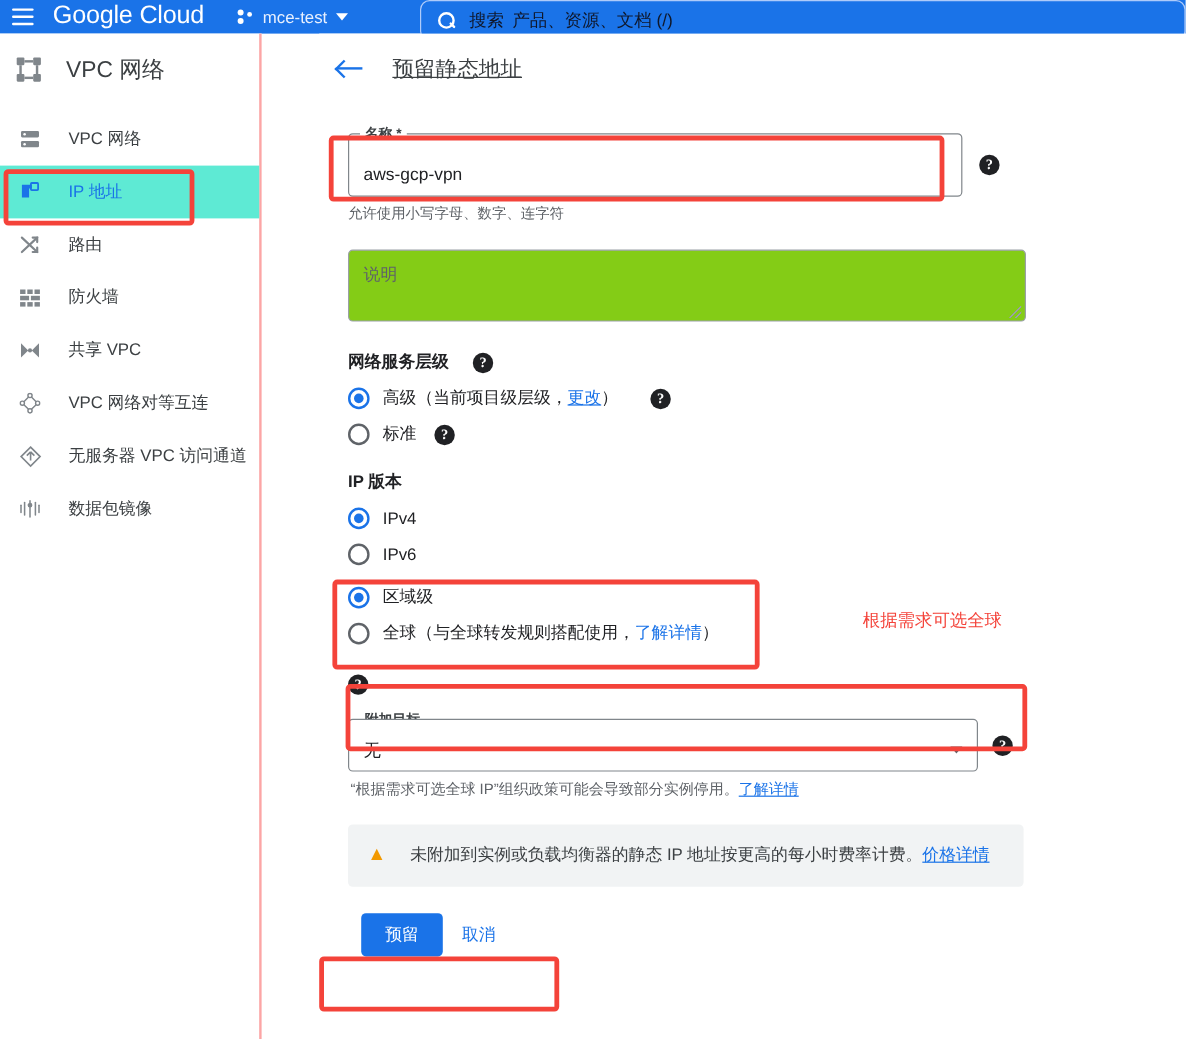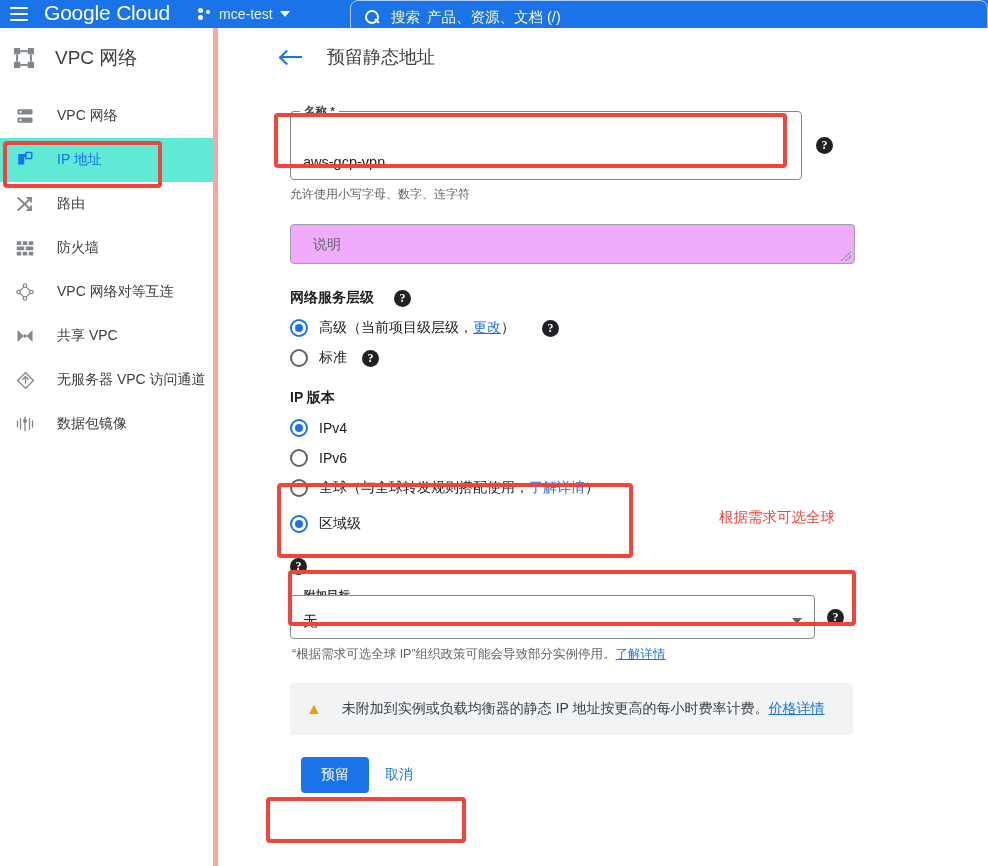--- a/index.html
+++ b/index.html
@@ -49,27 +49,27 @@
   .search-ico { width: 15px; height: 15px; position: relative; flex: none; }
   .search-ico::before {
     content: ""; position: absolute; left: 0; top: 0;
     width: 10px; height: 10px; border: 2px solid #fff; border-radius: 50%;
   }
   .search-ico::after {
     content: ""; position: absolute; left: 9px; top: 10px;
     width: 6px; height: 2px; background: #fff; transform: rotate(45deg);
     border-radius: 1px;
   }
-  .search-ph { color: #fef9c3; font-size: 14.5px; white-space: nowrap; }
+  .search-ph { color: #0f172a; font-size: 14.5px; white-space: nowrap; }
   .search-ph .lbl { margin-right: 7px; }
 
   
   .sidebar {
     position: absolute; top: 28px; left: 0; width: 218px; height: 838px;
-    background: #fff; border-right: 5px solid #fca5a5;
+    background: #fff; border-right: 2px solid #fca5a5;
   }
   .product-head {
     display: flex; align-items: center; height: 60px; padding-left: 13px; gap: 20px;
   }
   .product-title { font-size: 19px; color: #3c4043; }
   .nav-list { margin-top: 6px; }
   .nav-item {
     display: flex; align-items: center; height: 44px;
     padding-left: 14px; gap: 21px; cursor: pointer;
     font-size: 14px; color: #3c4043;
@@ -81,48 +81,48 @@
   .main { position: absolute; top: 28px; left: 266px; width: 722px; height: 838px; background: #fff; }
   .page-head { display: flex; align-items: center; gap: 24px; height: 58px; padding-left: 15px; }
   .back-arrow { width: 22px; height: 18px; position: relative; cursor: pointer; flex: none; }
   .back-arrow::before {
     content: ""; position: absolute; left: 0; top: 8px; width: 21px; height: 2px; background: #1a73e8;
   }
   .back-arrow::after {
     content: ""; position: absolute; left: 0px; top: 4px; width: 9px; height: 9px;
     border-left: 2px solid #1a73e8; border-bottom: 2px solid #1a73e8; transform: rotate(45deg);
   }
-  .page-title { font-size: 18px; color: #3c4043; }
+  .page-title { font-size: 18px; color: #3c4043; text-decoration: underline; }
 
   .form { position: relative; padding-left: 24px; padding-right: 20px; }
 
   
   .field { position: relative; margin-top: 0px; }
   .outline-box {
-    border: 1px solid #80868b; border-radius: 4px; height: 69px;
+    border: 1px solid #80868b; border-radius: 4px; height: 53px;
     display: flex; align-items: flex-end; padding: 0 12px 9px 12px;
     background: #fff;
   }
   .float-label {
     position: absolute; top: -7px; left: 10px; background: #fff;
     padding: 0 4px; font-size: 11.5px; color: #3c4043; font-weight: bold;
   }
   .field-value { font-size: 14.5px; color: #202124; }
   .help-dot {
     width: 17px; height: 17px; border-radius: 50%; background: #202124; color: #fff;
     font-size: 12px; font-weight: bold; display: inline-flex;
     align-items: center; justify-content: center; cursor: pointer; flex: none;
     font-family: "Liberation Serif", serif;
   }
   .hint { font-size: 12px; color: #5f6368; margin-top: 6px; }
 
   .textarea-box {
-    border: 1px solid #9aa0a6; border-radius: 4px; height: 40px;
-    padding: 11px 22px; font-size: 14px; color: #5f6368; position: relative;
-    background: #f0abfc;
+    border: 1px solid #9aa0a6; border-radius: 4px; height: 60px;
+    padding: 11px 12px; font-size: 14px; color: #5f6368; position: relative;
+    background: #84cc16;
   }
   .resize-grip {
     position: absolute; right: 3px; bottom: 2px; width: 10px; height: 10px;
     background:
       linear-gradient(135deg, transparent 45%, #9aa0a6 45%, #9aa0a6 55%, transparent 55%),
       linear-gradient(135deg, transparent 70%, #9aa0a6 70%, #9aa0a6 80%, transparent 80%);
   }
 
   .section-title {
     font-size: 14px; font-weight: bold; color: #202124;
@@ -275,40 +275,40 @@
           <rect x="1" y="17" width="6" height="5"></rect>
             <rect x="9" y="17" width="6" height="5"></rect>
             <rect x="17" y="17" width="6" height="5"></rect>
         </svg>
       </span>
       <span>防火墙</span>
     </div>
 
     <div class="nav-item">
       <span class="nav-ico">
+        <svg width="18" height="18" viewBox="0 0 24 24" fill="#80868b">
+          <path d="M2 4 L10 12 L2 20 Z"></path>
+            <path d="M22 4 L14 12 L22 20 Z"></path>
+          <circle cx="12" cy="12" r="2.3"></circle>
+        </svg>
+      </span>
+      <span>共享 VPC</span>
+    </div>
+
+    <div class="nav-item">
+      <span class="nav-ico">
         <svg width="18" height="18" viewBox="0 0 24 24" fill="none" stroke="#80868b" stroke-width="1.6">
           <circle cx="12" cy="3.5" r="2.3"></circle>
             <circle cx="12" cy="20.5" r="2.3"></circle>
           <circle cx="3.5" cy="12" r="2.3"></circle>
             <circle cx="20.5" cy="12" r="2.3"></circle>
           <path d="M10.4 5.2 L5.2 10.4M13.6 5.2 L18.8 10.4M5.2 13.6 L10.4 18.8M18.8 13.6 L13.6 18.8"></path>
         </svg>
       </span>
       <span>VPC 网络对等互连</span>
-    </div>
-
-    <div class="nav-item">
-      <span class="nav-ico">
-        <svg width="18" height="18" viewBox="0 0 24 24" fill="#80868b">
-          <path d="M2 4 L10 12 L2 20 Z"></path>
-            <path d="M22 4 L14 12 L22 20 Z"></path>
-          <circle cx="12" cy="12" r="2.3"></circle>
-        </svg>
-      </span>
-      <span>共享 VPC</span>
     </div>
 
     <div class="nav-item">
       <span class="nav-ico">
         <svg width="19" height="19" viewBox="0 0 24 24" fill="none" stroke="#80868b" stroke-width="1.7">
           <path d="M12 2 L22 12 L12 22 L2 12 Z"></path>
           <path d="M12 7 L16 11 M12 7 L8 11 M12 7 v9"></path>
         </svg>
       </span>
       <span>无服务器 VPC 访问通道</span>
@@ -374,27 +374,27 @@
     </div>
     <div class="radio-row" style="margin-top:6px;">
       <span class="radio on"></span>
       <span class="radio-label">IPv4</span>
     </div>
     <div class="radio-row">
       <span class="radio"></span>
       <span class="radio-label">IPv6</span>
     </div>
 
+    <div class="radio-row" style="margin-top:6px;">
+      <span class="radio on"></span>
+      <span class="radio-label">区域级</span>
+    </div>
     <div class="radio-row">
       <span class="radio"></span>
       <span class="radio-label"><span>全球（与全球转发规则搭配使用，</span><span class="link-nounder">了解详情</span><span>）</span></span>
-    </div>
-    <div class="radio-row" style="margin-top:6px;">
-      <span class="radio on"></span>
-      <span class="radio-label">区域级</span>
     </div>
 
     <div style="display:flex; align-items:center; gap:12px; margin-top:19px;">
       <span class="help-dot">?</span>
     </div>
 
     <div style="display:flex; align-items:center; gap:12px; margin-top:20px;">
       <div class="field" style="width:525px;">
         <span class="float-label">附加目标</span>
         <div class="select-box" style="height:44px;">

